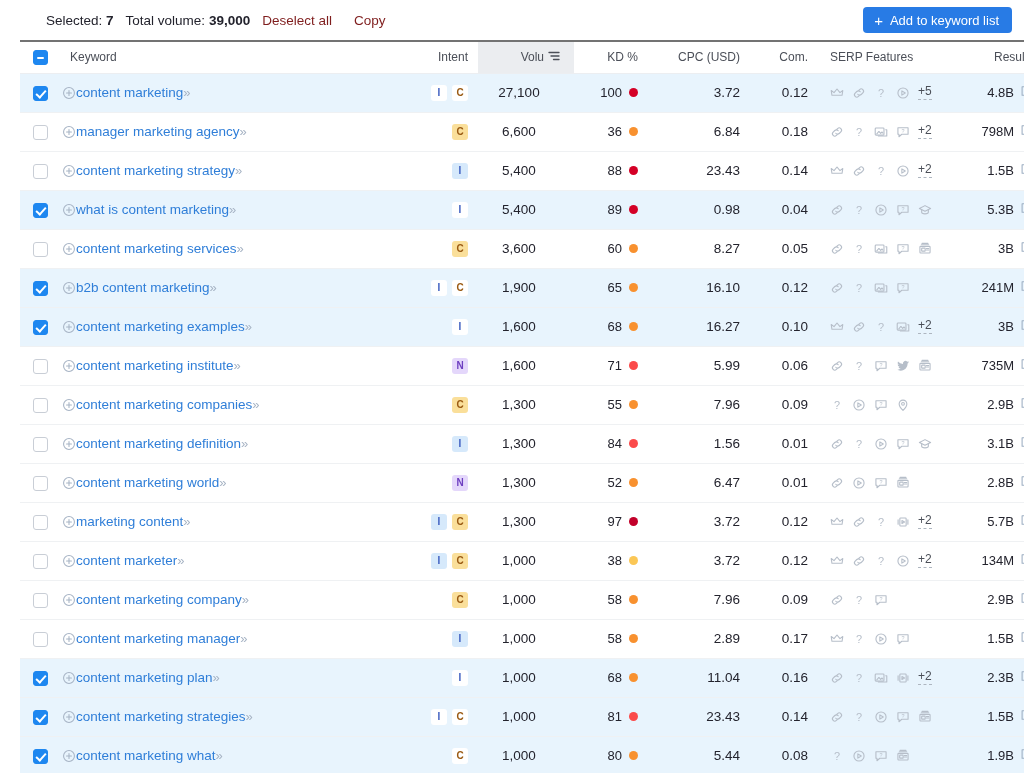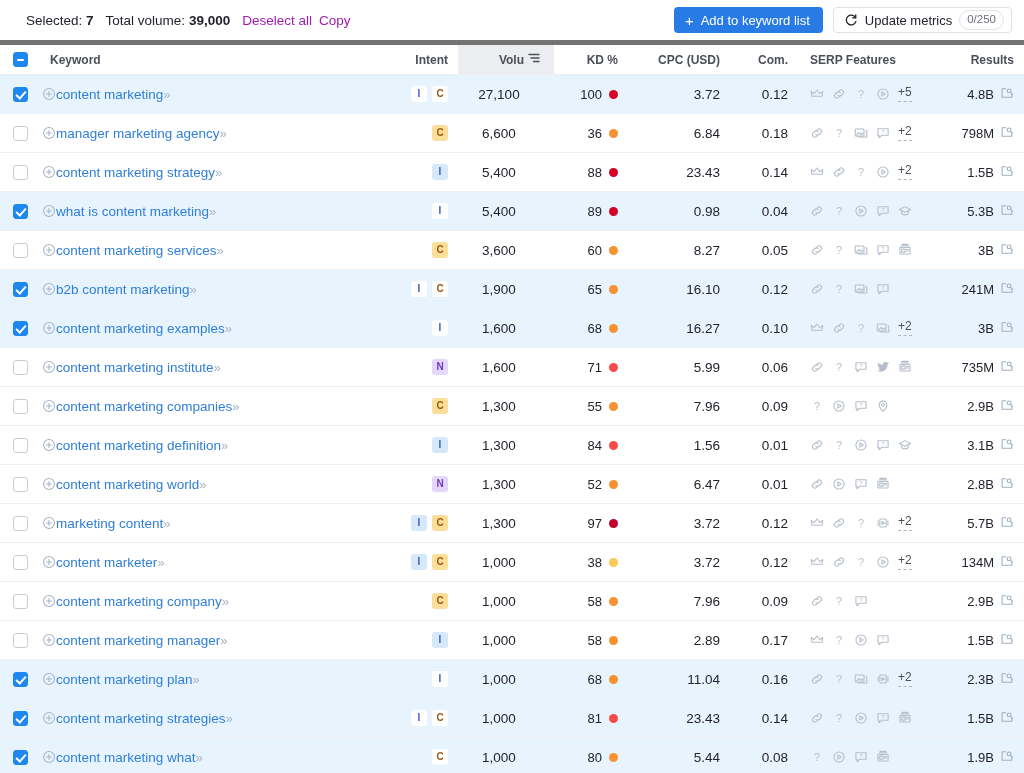--- a/index.html
+++ b/index.html
@@ -3,32 +3,32 @@
 <meta charset="utf-8">
 <style>
   * { box-sizing: border-box; }
   html, body {
     margin: 0; padding: 0;
     width: 1024px; height: 773px;
     background: #ffffff;
     font-family: "Liberation Sans", sans-serif;
     -webkit-font-smoothing: antialiased;
   }
-  #app { width: 1024px; height: 773px; position: relative; overflow: hidden; background:#fff; }
+  #app { width: 1024px; height: 773px; position: relative; overflow: hidden; background:#fff;padding-left:20px; }
 
   
   .toolbar {
     height: 40px; display: flex; align-items: center;
     padding: 0 12px 0 26px; background: #fff;
     position: relative;
   }
   .tb-text { font-size: 13.5px; color: #23232d; margin-right: 12px; white-space: nowrap; }
   .tb-text b { font-weight: 700; }
   .tb-link {
-    font-size: 13.5px; color: #a21caf; margin-right: 7px; cursor: pointer;
+    font-size: 13.5px; color: #7f1d1d; margin-right: 22px; cursor: pointer;
     white-space: nowrap;
   }
   .tb-right { margin-left: auto; display: flex; align-items: center; gap: 10px; }
   .btn-primary {
     background: #287be5; color: #fff; border: none; border-radius: 4px;
     height: 26px; padding: 0 13px 0 11px; font-size: 13px;
     font-family: "Liberation Sans", sans-serif;
     display: flex; align-items: center; gap: 7px; cursor: pointer; white-space: nowrap;
   }
   .btn-primary .plus { font-size: 15px; line-height: 1; font-weight: 400; }
@@ -40,23 +40,23 @@
   }
   .pill {
     border: 1px solid #dfe2e8; border-radius: 10px; font-size: 11.5px;
     color: #6c7079; padding: 1px 7px 2px; line-height: 1.25;
   }
   .refresh-ico { display:inline-block; width:14px; height:14px; }
 
   
   table.kwtable { width: 1024px; border-collapse: collapse; table-layout: fixed; }
   thead th {
-    height: 32px; font-weight: 700; font-size: 12px; color: #4b4f58;
+    height: 32px; font-weight: 400; font-size: 12px; color: #4b4f58;
     background: #fff; vertical-align: middle; padding: 0;
-    border-bottom: 1px solid #eceef1; border-top: 5px solid #737373;
+    border-bottom: 1px solid #eceef1; border-top: 2px solid #737373;
     position: relative;
   }
   thead th.sorted { background: #ebedf0; }
 
   
   col.c-check { width: 40px; }
   col.c-kw    { width: 362px; }
   col.c-int   { width: 56px; }
   col.c-vol   { width: 96px; }
   col.c-kd    { width: 82px; }
@@ -137,30 +137,20 @@
     <span class="tb-text"><span>Selected:</span> <b>7</b></span>
     <span class="tb-text"><span>Total volume:</span> <b>39,000</b></span>
     <span class="tb-link">Deselect all</span>
     <span class="tb-link">Copy</span>
 
     <div class="tb-right">
       <button class="btn-primary">
         <span class="plus">+</span>
         <span>Add to keyword list</span>
       </button>
-      <button class="btn-secondary">
-        <span class="refresh-ico">
-          <svg width="14" height="14" viewBox="0 0 16 16" fill="none" stroke="#23232d" stroke-width="1.5" stroke-linecap="round">
-            <path d="M13.2 5.4A5.6 5.6 0 1 0 13.6 9.6"></path>
-            <path d="M13.4 2.2v3.4h-3.4"></path>
-          </svg>
-        </span>
-        <span>Update metrics</span>
-        <span class="pill">0/250</span>
-      </button>
     </div>
   </div>
 
   <table class="kwtable">
     <colgroup>
       <col class="c-check">
         <col class="c-kw">
         <col class="c-int">
         <col class="c-vol">
       <col class="c-kd">

